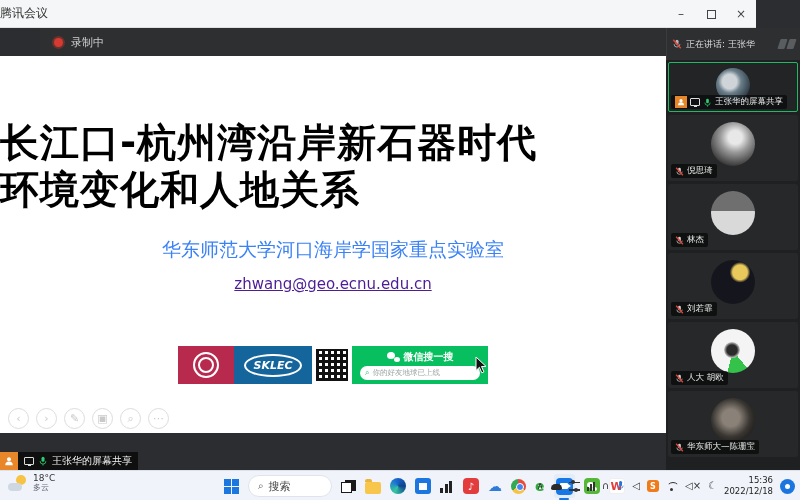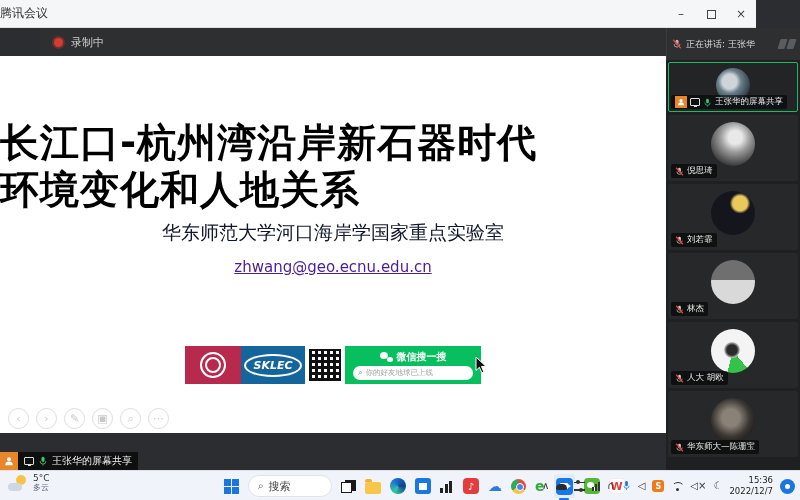--- a/index.html
+++ b/index.html
@@ -15,30 +15,30 @@
 
   
   .main { position:absolute; top:28px; left:0; width:666px; height:442px; background:#2b2d30;padding-left:40px; }
   .topbar { height:28px; background:#2d2f31; display:flex; align-items:center; padding:0 14px; gap:8px; }
   .recdot { width:9px; height:9px; border-radius:50%; background:#d93a2f; box-shadow:0 0 0 2px rgba(217,58,47,.35); }
   .rectext { font-size:11px; color:#cfcfcf; }
 
   .slide { position:absolute; top:28px; left:0; width:666px; height:377px; background:#ffffff; }
   .slide-title { margin-top:64px; font-size:39px; font-weight:bold; color:#000; line-height:1.2; letter-spacing:1px; }
   .slide-author { margin-top:22px; text-align:center; font-size:19px; color:#2a35c8; font-weight:bold; }
-  .slide-affil { margin-top:6px; text-align:center; font-size:19px; color:#0f172a; }
+  .slide-affil { margin-top:23px; text-align:center; font-size:19px; color:#3b82f6; }
   .slide-email { margin-top:12px; text-align:center; font-size:15px; }
   .slide-email a { color:#4c1d95; text-decoration:underline; }
 
   
   .banner { position:absolute; left:50%; transform:translateX(-50%); top:290px; height:38px; display:flex; }
   .bseg { height:38px; display:flex; align-items:center; justify-content:center; }
   .bseg.red { width:56px; background:#b72a4e; }
   .seal { width:26px; height:26px; border-radius:50%; border:2px solid #fff; box-shadow:inset 0 0 0 3px #b72a4e, inset 0 0 0 5px #fff; }
-  .bseg.blue { width:64px; background:#15659d; }
+  .bseg.blue { width:78px; background:#15659d; }
   .sklec { font-size:11px; font-weight:bold; color:#fff; border:2px solid #fff; border-radius:50%; padding:3px 7px; font-style:italic; }
   .bseg.qr { width:40px; background:#fff; }
   .qrpix { width:32px; height:32px; background:
       repeating-linear-gradient(0deg,#111 0 3px,transparent 3px 6px),
       repeating-linear-gradient(90deg,#111 0 3px,#fff 3px 6px); }
   .bseg.green { width:136px; background:#07bf5f; flex-direction:column; justify-content:center; gap:2px; }
   .wxrow { display:flex; align-items:center; gap:4px; }
   .wxicon { position:relative; width:13px; height:10px; }
   .wxicon i { position:absolute; border-radius:50%; background:#fff; }
   .wxicon i.b1 { width:8px; height:7px; left:0; top:0; }
@@ -276,40 +276,40 @@
           <svg class="micsvg" width="9" height="9" viewBox="0 0 12 12">
               <rect x="4.2" y="1" width="3.6" height="6" rx="1.8" fill="#cfcfcf"></rect>
               <path d="M2.5 6.2a3.5 3.5 0 0 0 7 0" fill="none" stroke="#cfcfcf"></path>
               <line x1="1.5" y1="1" x2="10.5" y2="11" stroke="#e0443a" stroke-width="1.8"></line>
             </svg>
           <span class="nm">倪思琦</span>
         </div>
       </div>
 
       <div class="tile">
-        <div class="avatar av4"></div>
+        <div class="avatar av3"></div>
         <div class="tile-label">
           <svg class="micsvg" width="9" height="9" viewBox="0 0 12 12">
               <rect x="4.2" y="1" width="3.6" height="6" rx="1.8" fill="#cfcfcf"></rect>
               <path d="M2.5 6.2a3.5 3.5 0 0 0 7 0" fill="none" stroke="#cfcfcf"></path>
               <line x1="1.5" y1="1" x2="10.5" y2="11" stroke="#e0443a" stroke-width="1.8"></line>
             </svg>
-          <span class="nm">刘若霏</span>
+          <span class="nm">林杰</span>
         </div>
       </div>
 
       <div class="tile">
-        <div class="avatar av3"></div>
+        <div class="avatar av4"></div>
         <div class="tile-label">
           <svg class="micsvg" width="9" height="9" viewBox="0 0 12 12">
               <rect x="4.2" y="1" width="3.6" height="6" rx="1.8" fill="#cfcfcf"></rect>
               <path d="M2.5 6.2a3.5 3.5 0 0 0 7 0" fill="none" stroke="#cfcfcf"></path>
               <line x1="1.5" y1="1" x2="10.5" y2="11" stroke="#e0443a" stroke-width="1.8"></line>
             </svg>
-          <span class="nm">林杰</span>
+          <span class="nm">刘若霏</span>
         </div>
       </div>
 
       <div class="tile">
         <div class="avatar av5"></div>
         <div class="tile-label">
           <svg class="micsvg" width="9" height="9" viewBox="0 0 12 12">
               <rect x="4.2" y="1" width="3.6" height="6" rx="1.8" fill="#cfcfcf"></rect>
               <path d="M2.5 6.2a3.5 3.5 0 0 0 7 0" fill="none" stroke="#cfcfcf"></path>
               <line x1="1.5" y1="1" x2="10.5" y2="11" stroke="#e0443a" stroke-width="1.8"></line>
@@ -333,21 +333,21 @@
     </div>
   </div>
 
   <div class="taskbar">
     <div class="tb-left">
       <span class="wicon">
           <span class="sun"></span>
           <span class="cld"></span>
         </span>
       <span>
-        <div class="wtemp">5°C</div>
+        <div class="wtemp">18°C</div>
         <div class="wdesc">多云</div>
       </span>
     </div>
 
     <div class="tb-center">
       <span class="winlogo">
           <i></i>
           <i></i>
           <i></i>
           <i></i>
@@ -404,21 +404,21 @@
             <line x1="6" y1="10.7" x2="6" y2="13" stroke="#1b76e0"></line>
           </svg>
       </span>
       <span class="tray">◁</span>
       <span class="sq360">S</span>
       <span class="wifi"></span>
       <span class="tray">◁×</span>
       <span class="tray">☾</span>
       <span class="clockcol">
         <div>15:36</div>
-        <div>2022/12/7</div>
+        <div>2022/12/18</div>
       </span>
       <span class="notif">
           <i></i>
         </span>
     </div>
   </div>
 
 </div>
 
 </body></html>

